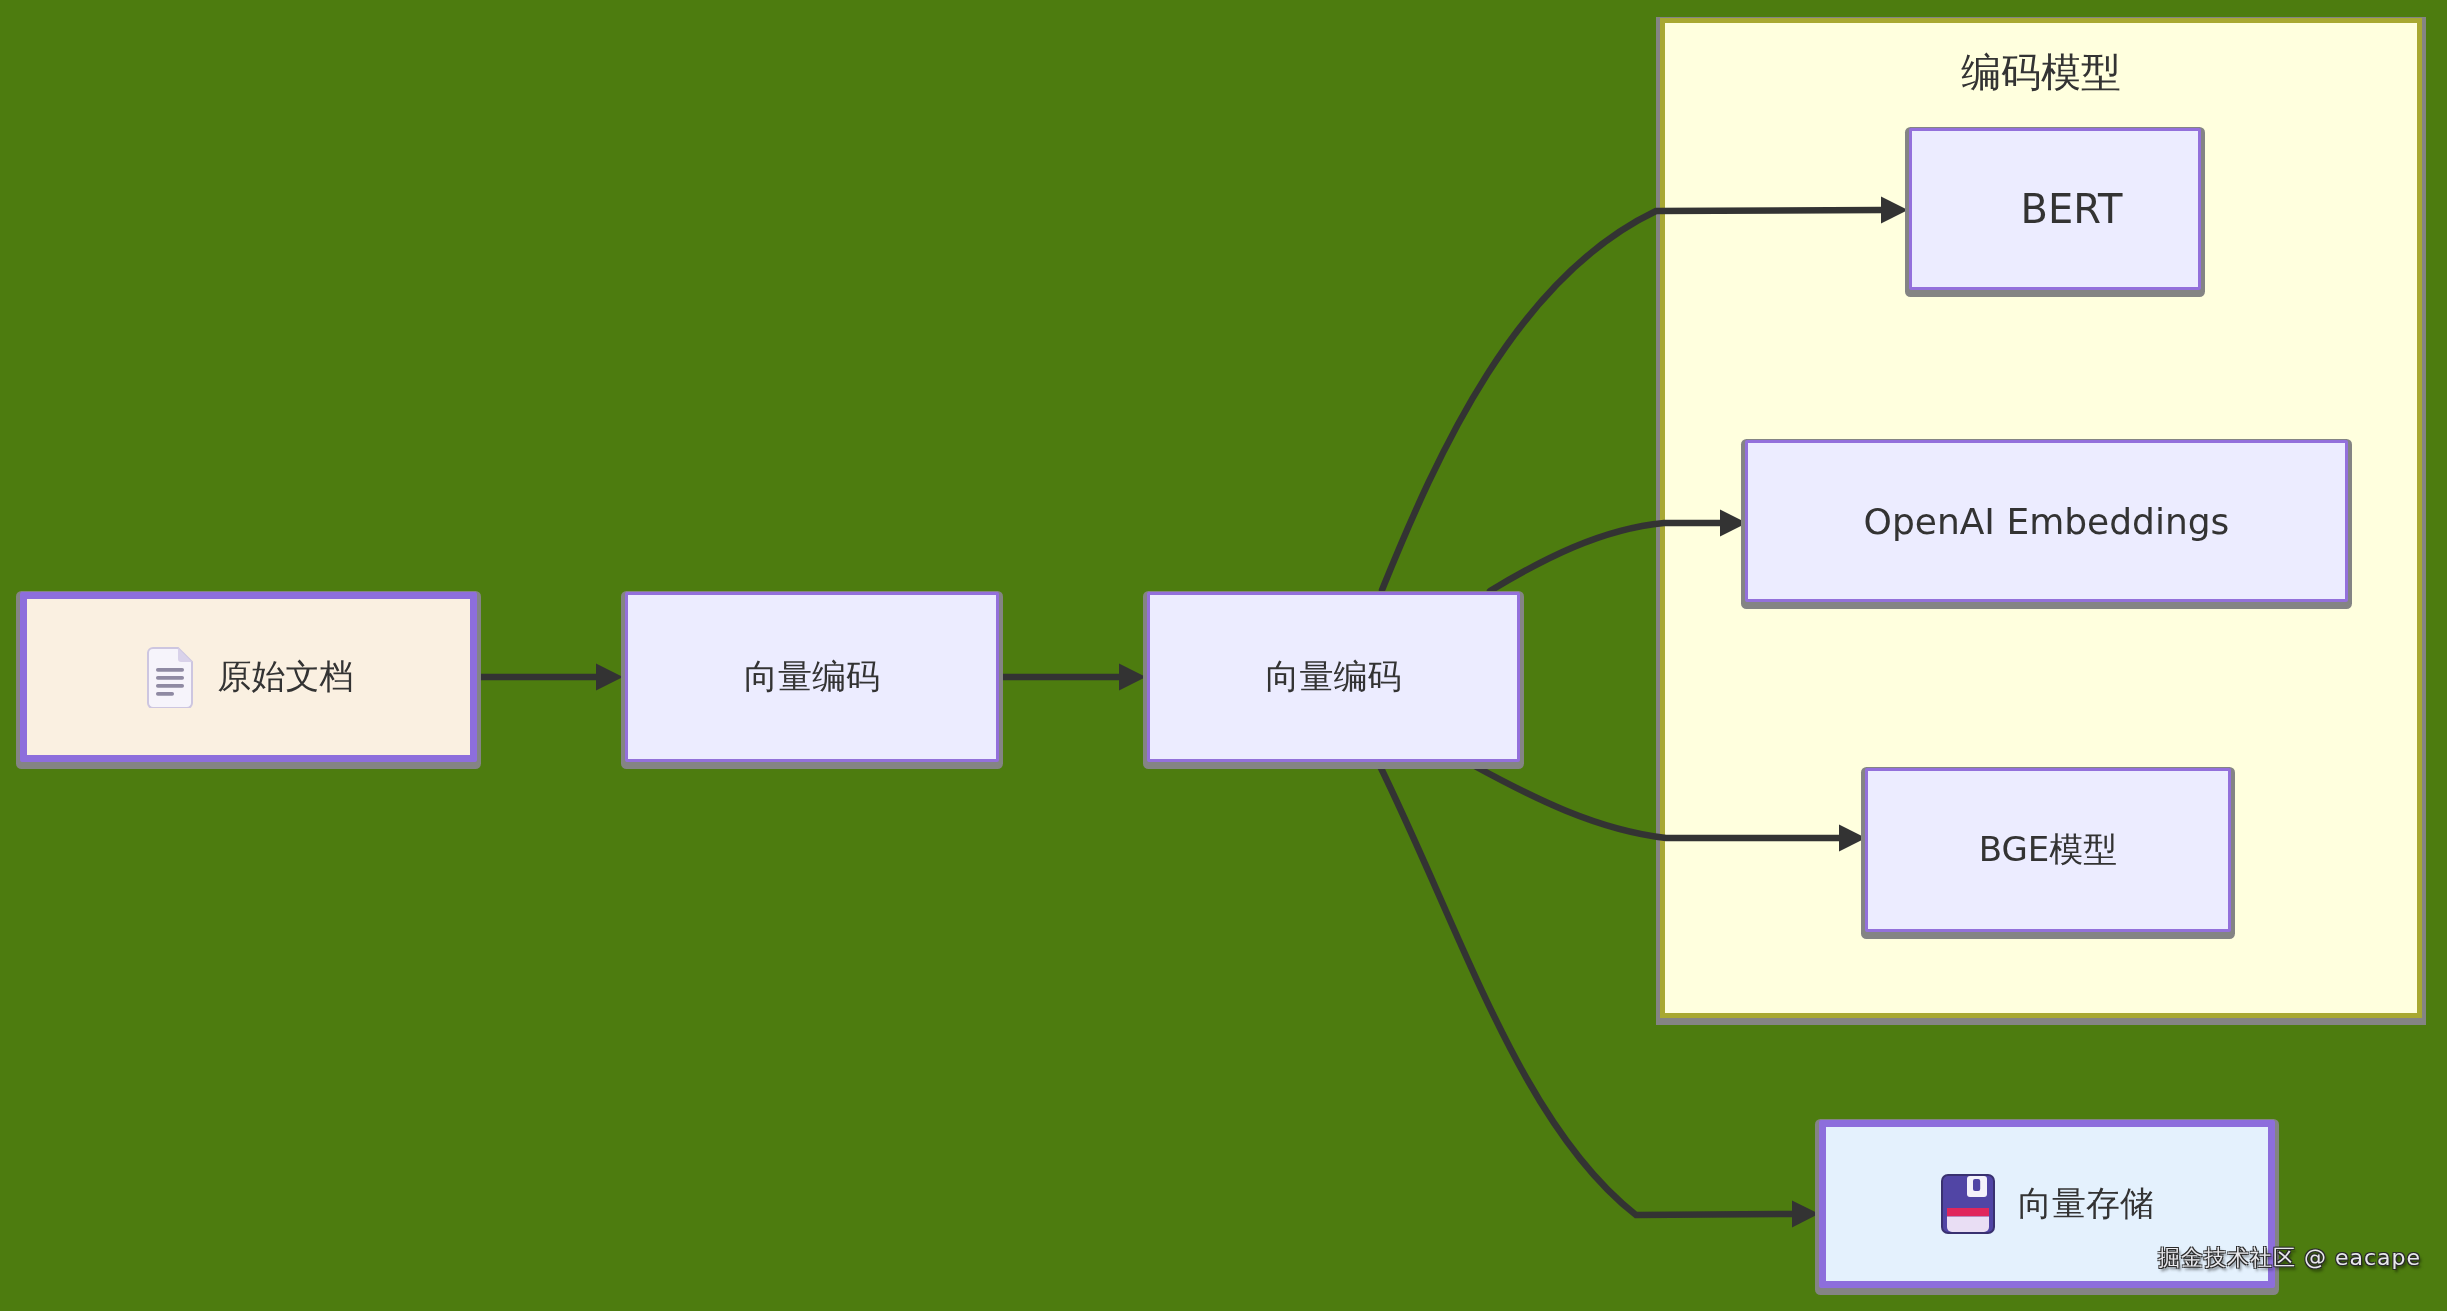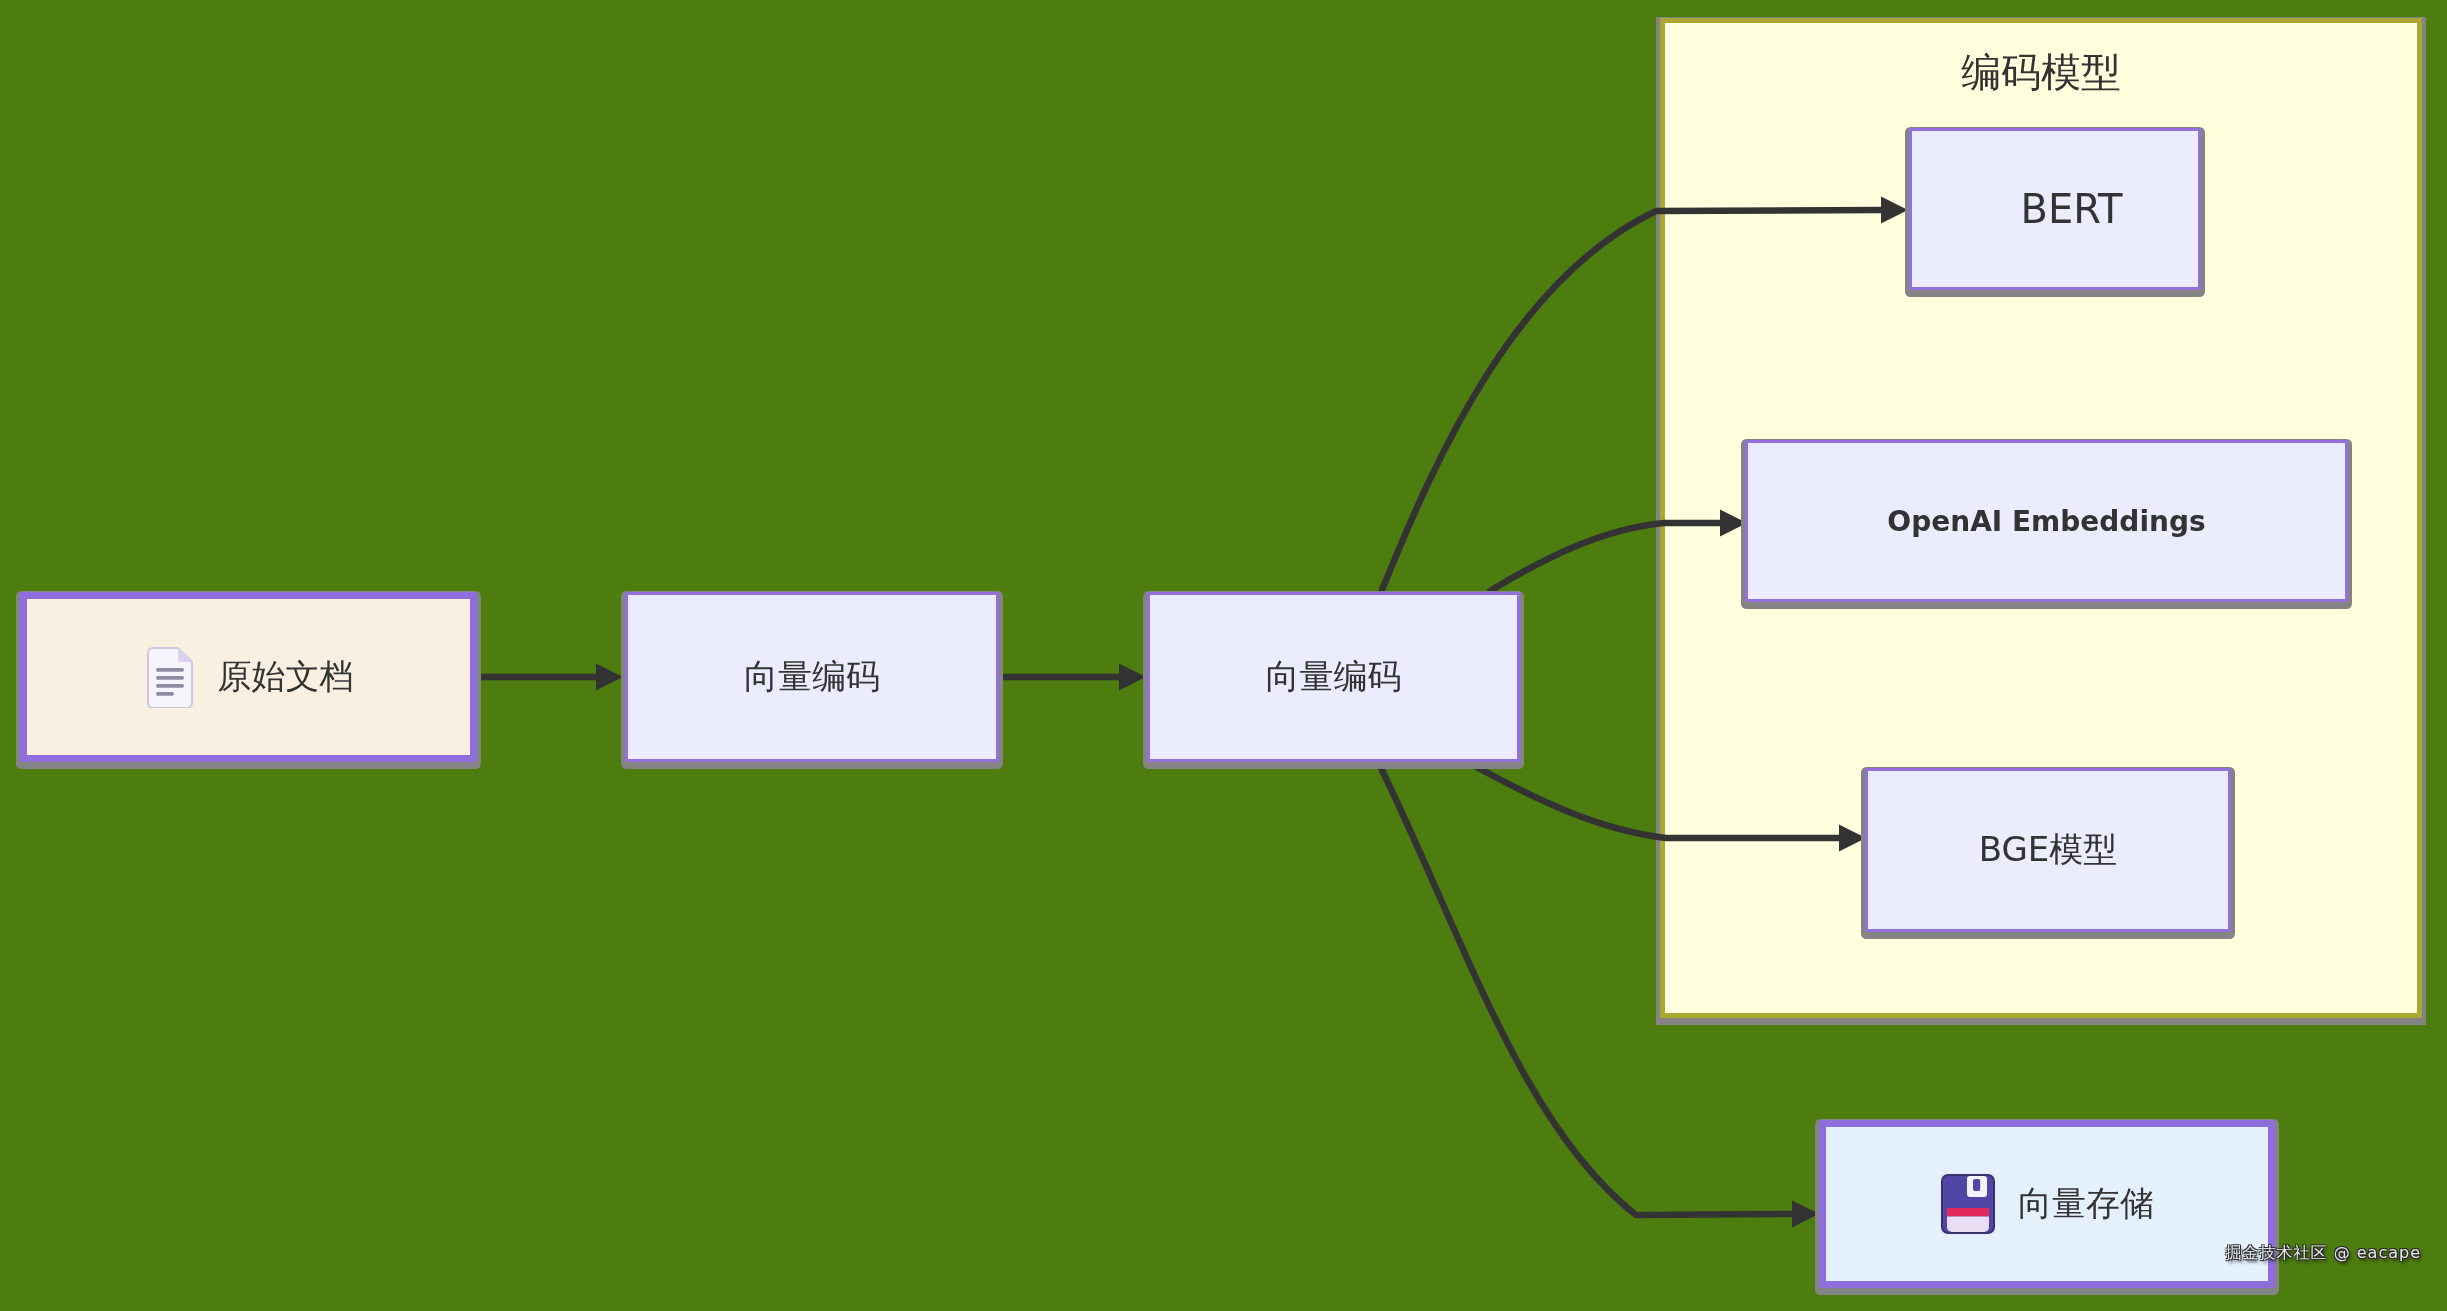--- a/index.html
+++ b/index.html
@@ -20,27 +20,27 @@
   #box-encode{left:1147px;top:592px;width:373px;height:170px;}
   #container-models{
     position:absolute;box-sizing:border-box;left:1660px;top:18px;width:762px;height:1000px;
     background:#ffffde;border:5px solid #a8a832;box-shadow:0 3px 0 4px #848484;
   }
   #container-title{
     position:absolute;top:22px;left:0;width:100%;text-align:center;
     font-size:40px;color:#333;
   }
   #box-bert{left:1909px;top:128px;width:292px;height:162px;font-size:40px;padding-left:33px;}
-  #box-openai{left:1745px;top:440px;width:603px;height:162px;font-size:28px;font-weight:bold;}
+  #box-openai{left:1745px;top:440px;width:603px;height:162px;font-size:36px;}
   #box-bge{left:1865px;top:752px;width:366px;height:164px;margin-top:16px;}
   #box-store{left:1819px;top:1120px;width:456px;height:168px;background:#e4f1fd;}
   #edges{position:absolute;left:0;top:0;width:2447px;height:1311px;pointer-events:none;}
   #edges path.edge{fill:none;stroke:#333333;stroke-width:6.5;stroke-linecap:round;}
   #watermark{
-    position:absolute;top:1243px;right:26px;font-size:16px;letter-spacing:1px;
+    position:absolute;top:1243px;right:26px;font-size:22px;letter-spacing:1px;
     color:rgba(242,242,247,0.95);white-space:nowrap;
     text-shadow:1px 1px 0 #2b2b2b,-1px -1px 0 #2b2b2b,1px -1px 0 #2b2b2b,-1px 1px 0 #2b2b2b,2px 3px 3px rgba(0,0,0,.65);
   }
   .icon{flex:0 0 auto;display:block;}
 </style>
 </head>
 <body>
 
 <div id="canvas">
 

